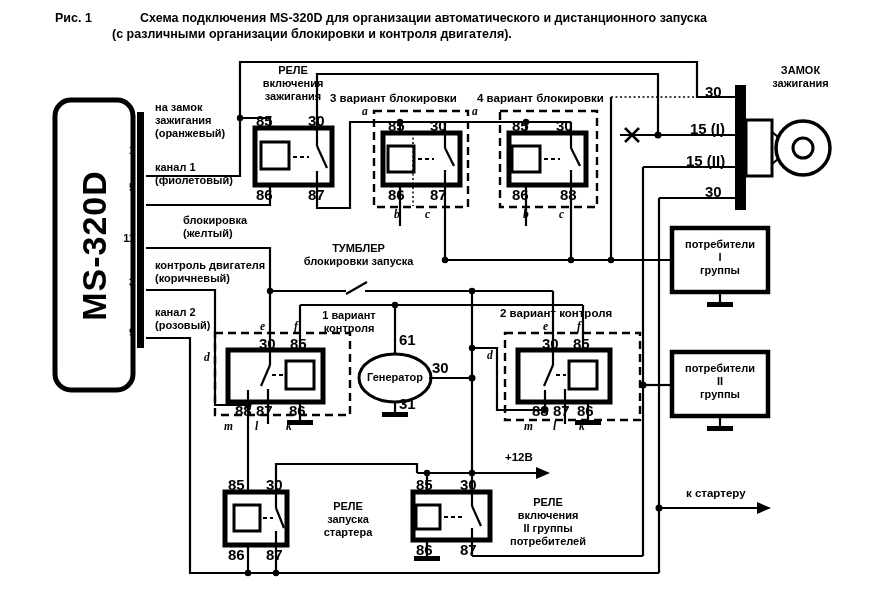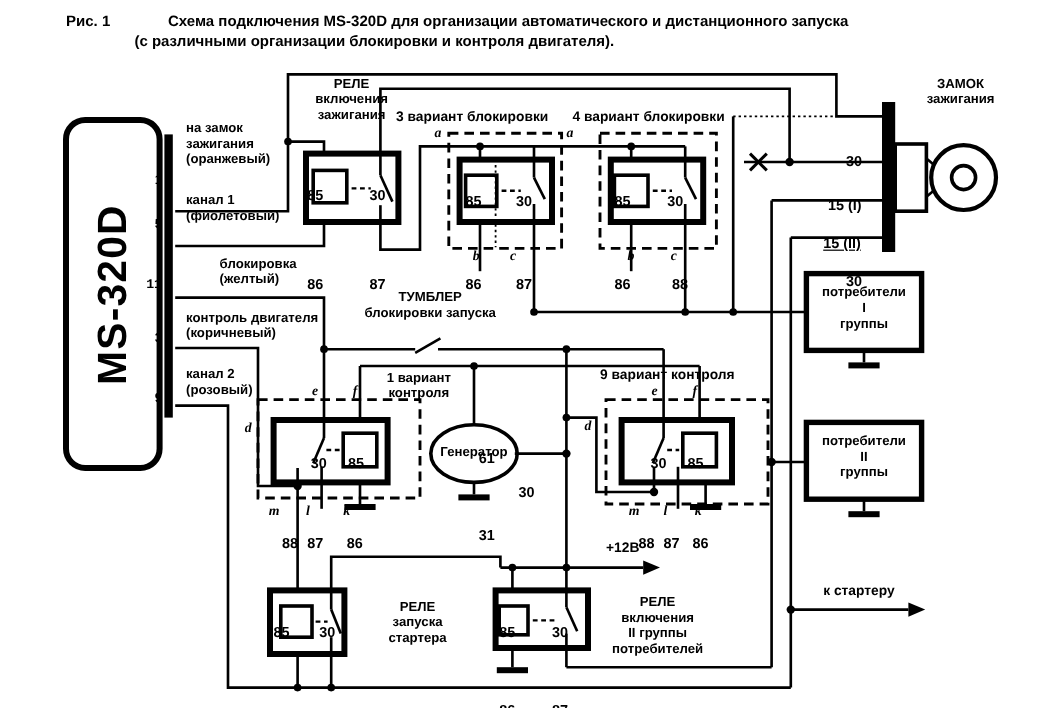--- a/index.html
+++ b/index.html
@@ -5,21 +5,21 @@
   html,body{margin:0;padding:0;background:#fff;}
   #stage{position:relative;width:871px;height:590px;background:#fff;overflow:hidden;
          font-family:"Liberation Sans",sans-serif;color:#000;}
   #wires{position:absolute;left:0;top:0;}
   .tx{position:absolute;white-space:pre-line;}
   .title{font-weight:bold;font-size:12.5px;}
   .wl{font-weight:bold;font-size:11px;line-height:13px;}
   .pin{font-weight:bold;font-size:11px;text-align:right;}
   .rt{font-weight:bold;font-size:11px;line-height:13px;text-align:center;}
   .bt{font-weight:bold;font-size:11.5px;}
-  .term{font-weight:bold;font-size:12px;margin-top:44px;}
+  .term{font-weight:bold;font-size:15px;}
   .sm{font-family:"Liberation Serif",serif;font-weight:bold;font-style:italic;font-size:11.5px;}
   .gl{font-weight:bold;font-size:11px;text-align:center;}
   .device{position:absolute;left:55px;top:100px;width:78px;height:290px;
           display:flex;align-items:center;justify-content:center;}
   .device span{transform:rotate(-90deg);font-weight:bold;font-size:34px;letter-spacing:1px;white-space:nowrap;}
 </style>
 </head>
 <body>
 
 <div id="stage">
@@ -222,21 +222,21 @@
   <div class="device">
     <span>MS-320D</span>
   </div>
 
   <div id="labels">
       <div class="tx title" style="left: 55px; top: 11px;">Рис. 1</div>
       <div class="tx title" style="left: 96px; top: 11px; margin-left: 44px;">Схема подключения MS-320D для организации автоматического и дистанционного запуска</div>
       <div class="tx title" style="left: 112px; top: 27px;">(с различными организации блокировки и контроля двигателя).</div>
       <div class="tx pin" style="left: 121px; top: 144px; width: 14px;">1</div>
       <div class="tx pin" style="left: 117px; top: 181px; width: 18px;">5</div>
-      <div class="tx pin" style="left: 117px; top: 232px; width: 18px; font-family: Liberation Mono, monospace;">11</div>
+      <div class="tx pin" style="left: 117px; top: 232px; width: 18px;">11</div>
       <div class="tx pin" style="left: 121px; top: 276px; width: 14px;">3</div>
       <div class="tx pin" style="left: 121px; top: 326px; width: 14px;">9</div>
       <div class="tx wl" style="left: 155px; top: 101px;">на замок
 зажигания
 (оранжевый)</div>
       <div class="tx wl" style="left: 155px; top: 161px;">канал 1
 (фиолетовый)</div>
       <div class="tx wl" style="left: 155px; top: 214px; margin-left: 28px;">блокировка
 (желтый)</div>
       <div class="tx wl" style="left: 155px; top: 259px;">контроль двигателя
@@ -275,21 +275,21 @@
       <div class="tx rt" style="left: 676px; top: 238px; width: 88px;">потребители
 I
 группы</div>
       <div class="tx rt" style="left: 676px; top: 362px; width: 88px;">потребители
 II
 группы</div>
       <div class="tx rt" style="left: 281px; top: 242px; width: 155px;">ТУМБЛЕР
 блокировки запуска</div>
       <div class="tx rt" style="left: 310px; top: 309px; width: 78px;">1 вариант
 контроля</div>
-      <div class="tx bt" style="left: 500px; top: 307px;">9 вариант контроля</div>
+      <div class="tx bt" style="left: 500px; top: 307px;">2 вариант контроля</div>
       <div class="tx gl" style="left: 361px; top: 371px; width: 68px;">Генератор</div>
       <div class="tx term" style="left: 399px; top: 331px;">61</div>
       <div class="tx term" style="left: 432px; top: 359px;">30</div>
       <div class="tx term" style="left: 399px; top: 395px;">31</div>
       <div class="tx term" style="left: 259px; top: 335px;">30</div>
       <div class="tx term" style="left: 290px; top: 335px;">85</div>
       <div class="tx term" style="left: 235px; top: 402px;">88</div>
       <div class="tx term" style="left: 256px; top: 402px;">87</div>
       <div class="tx term" style="left: 289px; top: 402px;">86</div>
       <div class="tx sm" style="left: 260px; top: 320px;">e</div>

